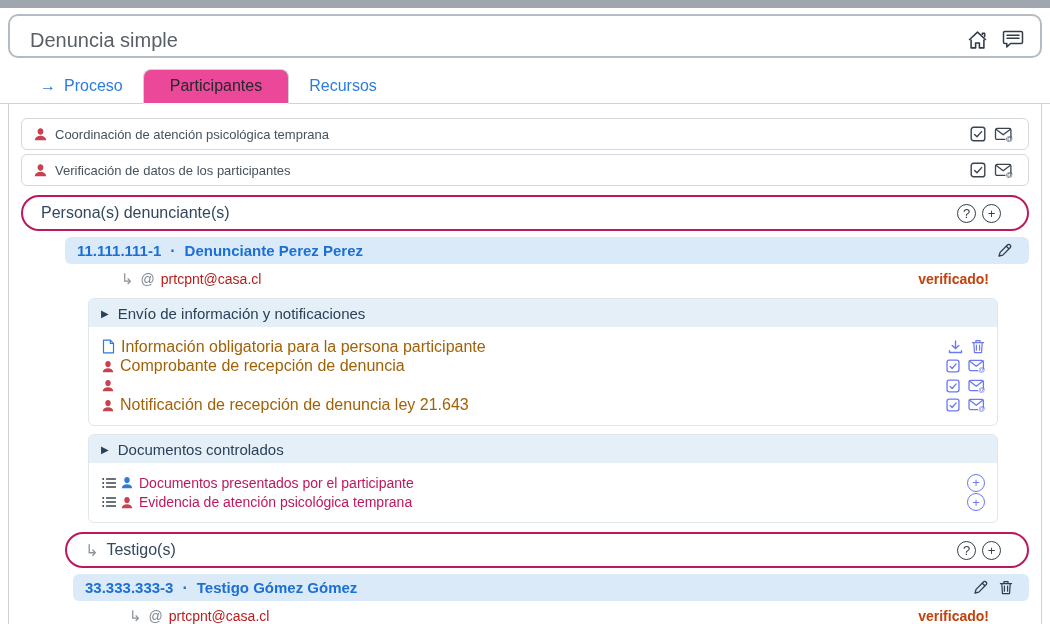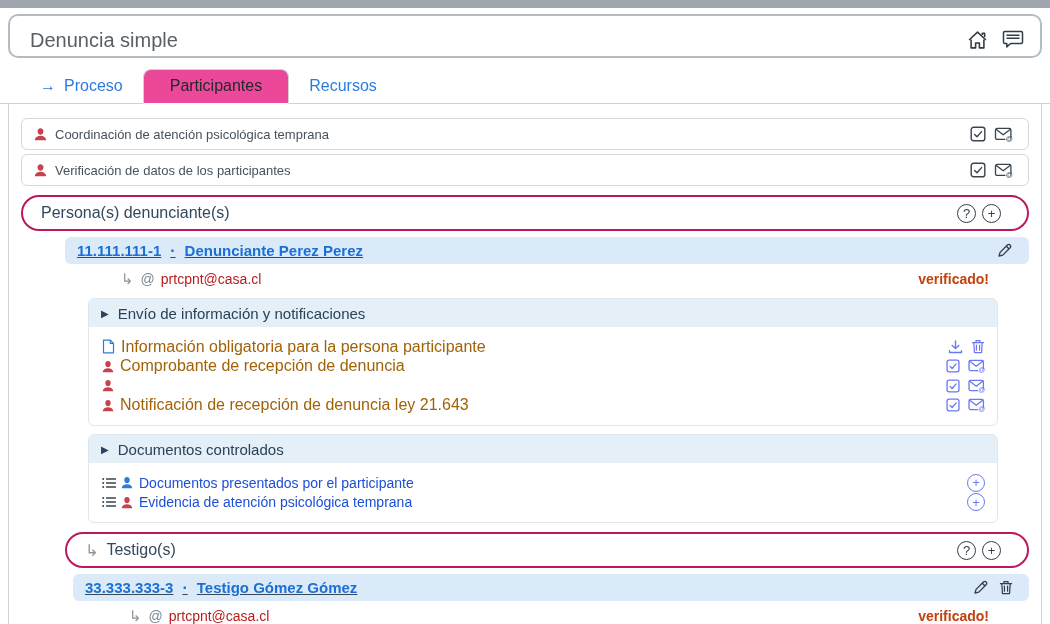--- a/index.html
+++ b/index.html
@@ -40,42 +40,42 @@
     display:flex; align-items:center; padding:0 26px 0 18px; background:#fff; }
   .section-pill .pill-title { flex:1; font-size:16px; color:#33485e; display:flex; gap:8px; align-items:center; }
   .pill-actions { display:flex; gap:6px; align-items:center; color:#323e49; }
   .circle-btn { width:19px; height:19px; border:1.5px solid currentColor; border-radius:50%;
     display:inline-flex; align-items:center; justify-content:center; font-size:13px; line-height:1; cursor:pointer; }
 
   
   .participant-block { margin-left:44px; }
   .participant-block.testigo { margin-left:52px; }
   .participant-row { height:27px; margin-top:6px; background:#daeaf8; border-radius:6px;
-    display:flex; align-items:center; padding:0 16px 0 12px;text-decoration:underline; }
+    display:flex; align-items:center; padding:0 16px 0 12px; }
   .participant-row .pid, .participant-row .pname { font-size:15px; font-weight:bold; color:#1c6fd4; }
   .participant-row .dot { color:#1c6fd4; font-weight:bold; margin:0 9px; }
   .participant-row .row-actions { margin-left:auto; gap:10px; color:#323e49; }
 
   .email-row { margin-top:4px; display:flex; align-items:center; padding:2px 40px 2px 56px; font-size:14px; }
   .email-row .sub-arrow { color:#8d959c; margin-right:7px; font-size:15px; }
   .email-row .at { color:#7d8894; margin-right:6px; }
   .email-row .email-link { color:#b91c1c; text-decoration:none; cursor:pointer; }
   .email-row .verified { margin-left:auto; font-weight:bold; color:#c2410c; }
 
   
   .details { margin:8px 31px 0 23px; }
   .card { border:1px solid #dfe7ed; border-radius:6px; margin-bottom:8px; background:#fff; }
   .card-header { height:28px; background:#e4eff8; border-radius:5px 5px 0 0; display:flex; align-items:center;
     padding:0 12px; font-size:15px; color:#2a4158; cursor:pointer; }
   .card-header .tri { font-size:10px; margin-right:9px; color:#2a4158; }
   .card-body { padding:10px 12px 10px 13px; }
   .item-row { display:flex; align-items:center; height:19.5px; }
   .item-row .lead-icon { display:inline-flex; margin-right:6px; }
   .item-row .link { font-size:16px; color:#a16207; cursor:pointer; }
-  .item-row .plain { font-size:14px; color:#1d4ed8; }
+  .item-row .plain { font-size:14px; color:#be185d; }
   .item-row .row-actions { margin-left:auto; color:#6b79f2; }
   .pdf-c { color:#2f7bd9; } .red { color:#c9414d; } .blue { color:#2f7bd9; }
   .list-ic { color:#39444f; margin-right:5px; display:inline-flex; }
   .peri { color:#6b79f2; }
 
   svg { display:block; }
 </style>
 </head>
 <body>
 

